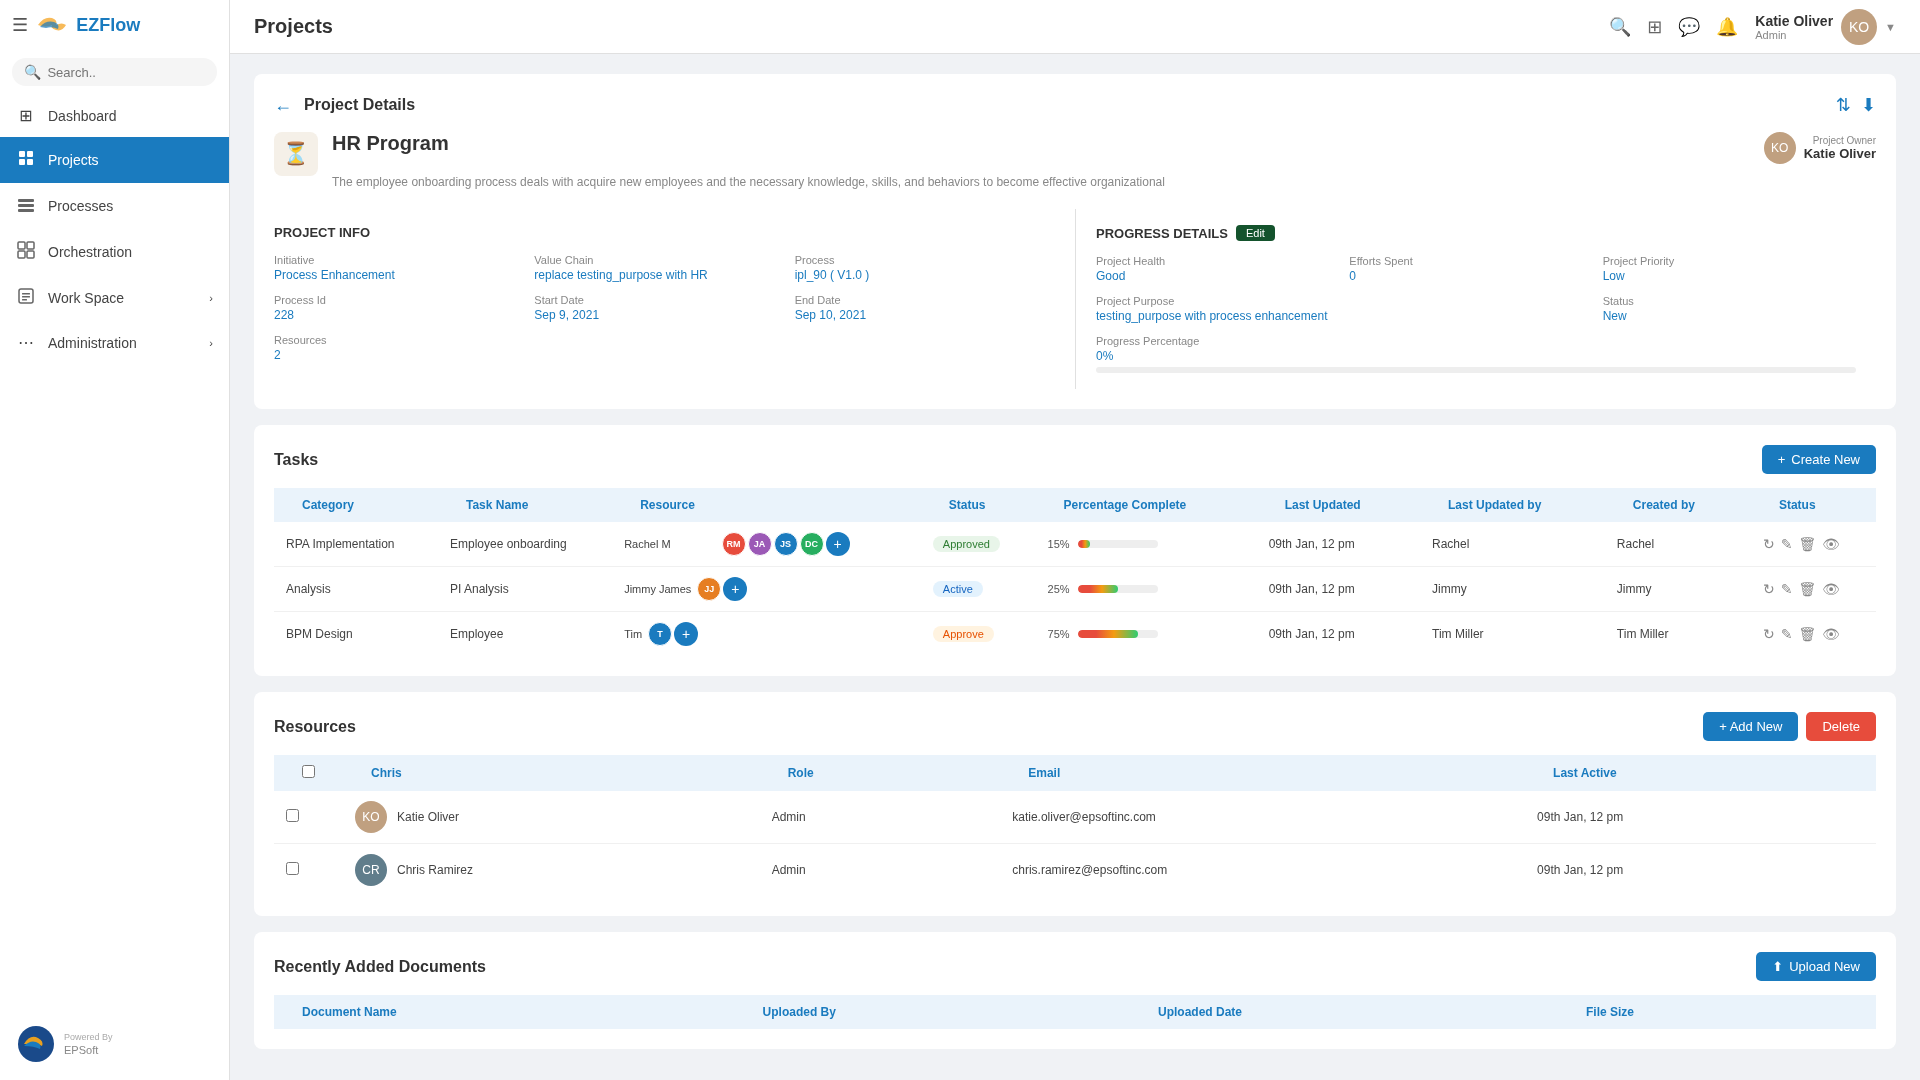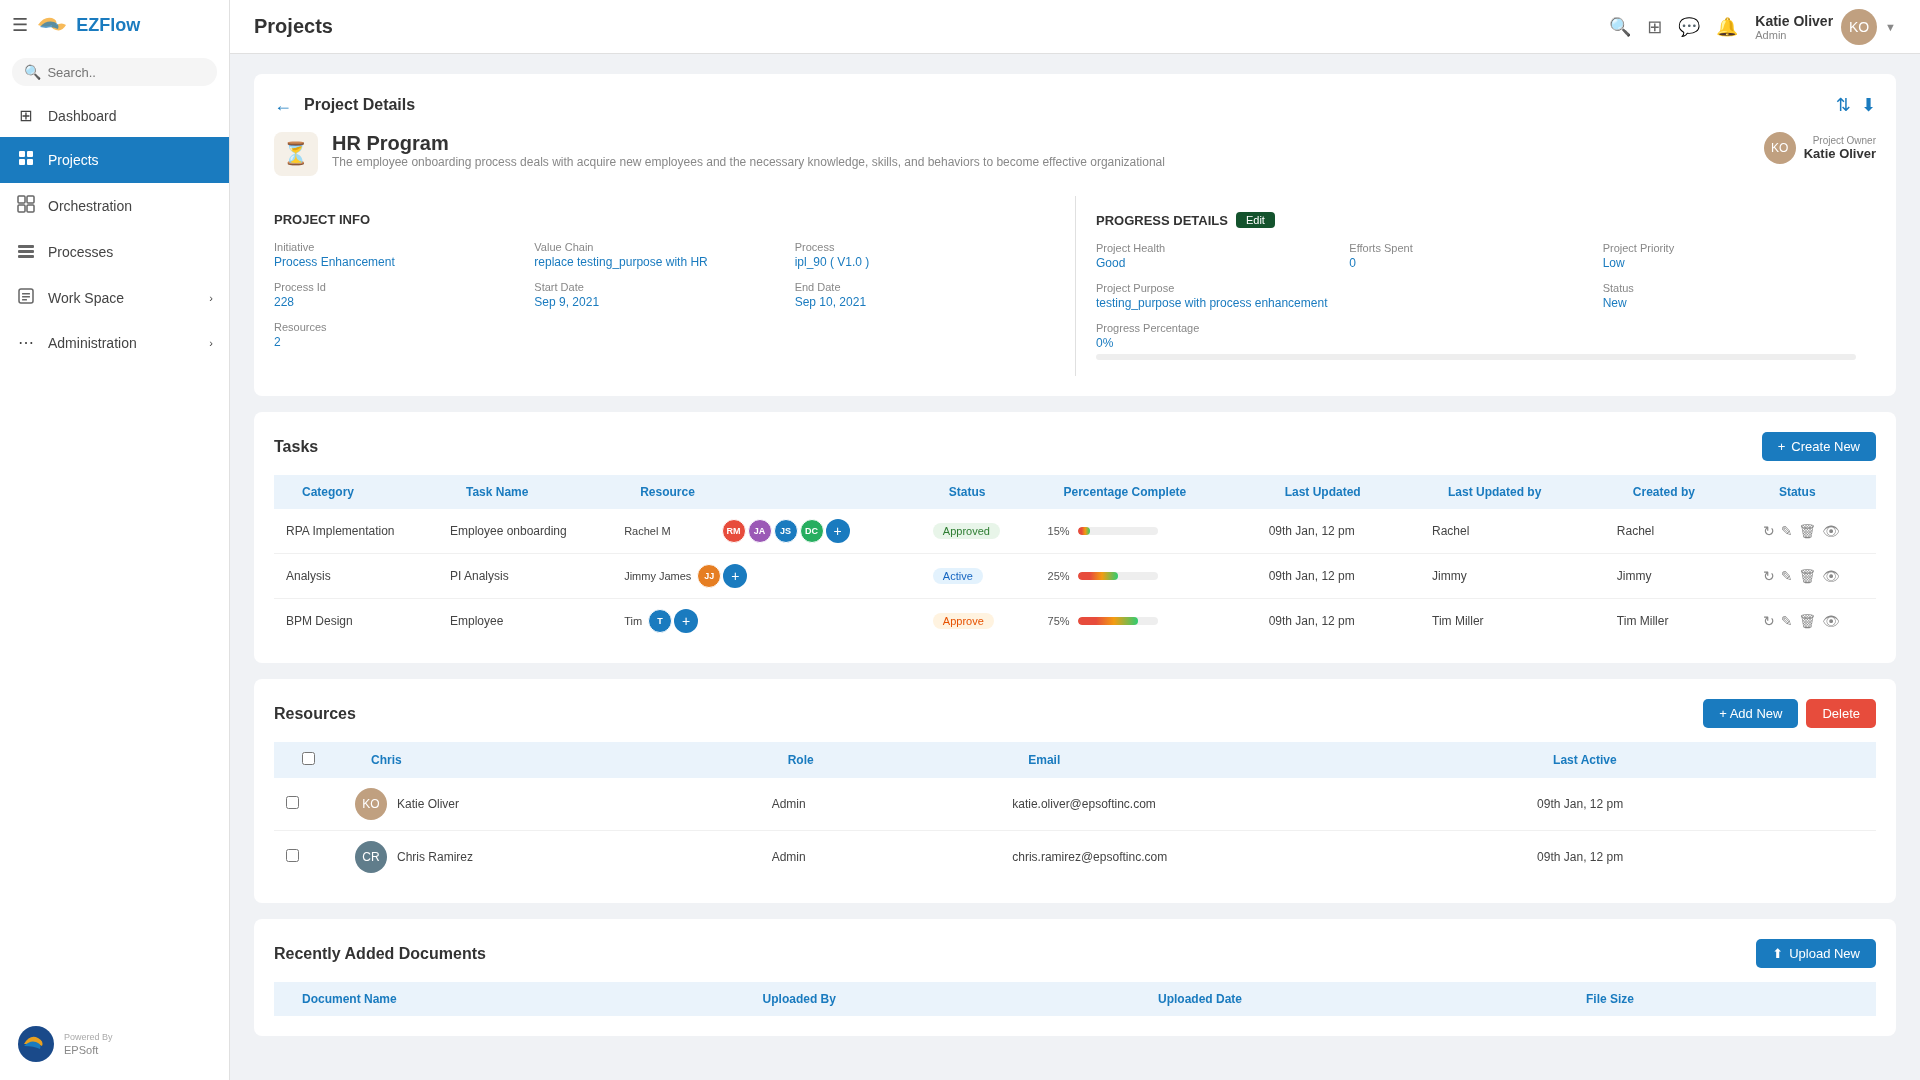--- a/index.html
+++ b/index.html
@@ -38,21 +38,21 @@
     .card-header { display: flex; align-items: center; gap: 12px; margin-bottom: 16px; }
     .back-btn { color: #1a7bbf; cursor: pointer; font-size: 18px; }
     .card-title { font-size: 16px; font-weight: 600; color: #333; flex: 1; }
     .card-actions { display: flex; gap: 10px; }
     .action-icon { color: #1a7bbf; cursor: pointer; font-size: 18px; }
 
     .project-header { display: flex; align-items: flex-start; gap: 14px; margin-bottom: 20px; }
     .project-icon { width: 44px; height: 44px; background: #f5f0e8; border-radius: 8px; display: flex; align-items: center; justify-content: center; font-size: 22px; }
     .project-title-block { flex: 1; }
     .project-title { font-size: 20px; font-weight: 700; color: #333; }
-    .project-desc { font-size: 12px; color: #888; margin-top: 0; }
+    .project-desc { font-size: 12px; color: #888; margin-top: 20px; }
     .project-owner { display: flex; align-items: center; gap: 8px; text-align: right; }
     .owner-avatar { width: 32px; height: 32px; border-radius: 50%; background: #c0a080; display: flex; align-items: center; justify-content: center; color: #fff; font-size: 12px; }
     .owner-label { font-size: 10px; color: #888; }
     .owner-name { font-size: 13px; font-weight: 600; color: #333; }
 
     
     .info-grid { display: grid; grid-template-columns: 1fr 1fr; gap: 0; }
     .info-section { padding: 16px 20px 16px 0; }
     .info-section + .info-section { padding-left: 20px; border-left: 1px solid #e0e0e0; }
     .section-title { font-size: 13px; font-weight: 700; color: #333; margin-bottom: 14px; display: flex; align-items: center; gap: 8px; }
@@ -139,37 +139,37 @@
             <rect x="10" y="2" width="6" height="6" rx="1"></rect>
             <rect x="2" y="10" width="6" height="6" rx="1"></rect>
             <rect x="10" y="10" width="6" height="6" rx="1"></rect>
           </svg>
       </span>
       <span>Projects</span>
     </div>
     <div class="nav-item">
       <span class="nav-icon">
         <svg width="18" height="18" viewBox="0 0 18 18" fill="#666">
+            <rect x="1" y="4" width="16" height="3" rx="1"></rect>
+            <rect x="1" y="9" width="16" height="3" rx="1"></rect>
+            <rect x="1" y="14" width="16" height="3" rx="1"></rect>
+          </svg>
+      </span>
+      <span>Processes</span>
+    </div>
+    <div class="nav-item">
+      <span class="nav-icon">
+        <svg width="18" height="18" viewBox="0 0 18 18" fill="#666">
             <rect x="1" y="1" width="7" height="7" rx="1" fill="none" stroke="#666" stroke-width="1.5"></rect>
             <rect x="10" y="1" width="7" height="7" rx="1" fill="none" stroke="#666" stroke-width="1.5"></rect>
             <rect x="1" y="10" width="7" height="7" rx="1" fill="none" stroke="#666" stroke-width="1.5"></rect>
             <rect x="10" y="10" width="7" height="7" rx="1" fill="none" stroke="#666" stroke-width="1.5"></rect>
           </svg>
       </span>
       <span>Orchestration</span>
-    </div>
-    <div class="nav-item">
-      <span class="nav-icon">
-        <svg width="18" height="18" viewBox="0 0 18 18" fill="#666">
-            <rect x="1" y="4" width="16" height="3" rx="1"></rect>
-            <rect x="1" y="9" width="16" height="3" rx="1"></rect>
-            <rect x="1" y="14" width="16" height="3" rx="1"></rect>
-          </svg>
-      </span>
-      <span>Processes</span>
     </div>
     <div class="nav-item">
       <span class="nav-icon">
         <svg width="18" height="18" viewBox="0 0 18 18" fill="#666">
             <rect x="2" y="2" width="14" height="14" rx="2" fill="none" stroke="#666" stroke-width="1.5"></rect>
             <rect x="5" y="6" width="8" height="1.5" rx="0.5" fill="#666"></rect>
             <rect x="5" y="9" width="8" height="1.5" rx="0.5" fill="#666"></rect>
             <rect x="5" y="12" width="5" height="1.5" rx="0.5" fill="#666"></rect>
           </svg>
       </span>

